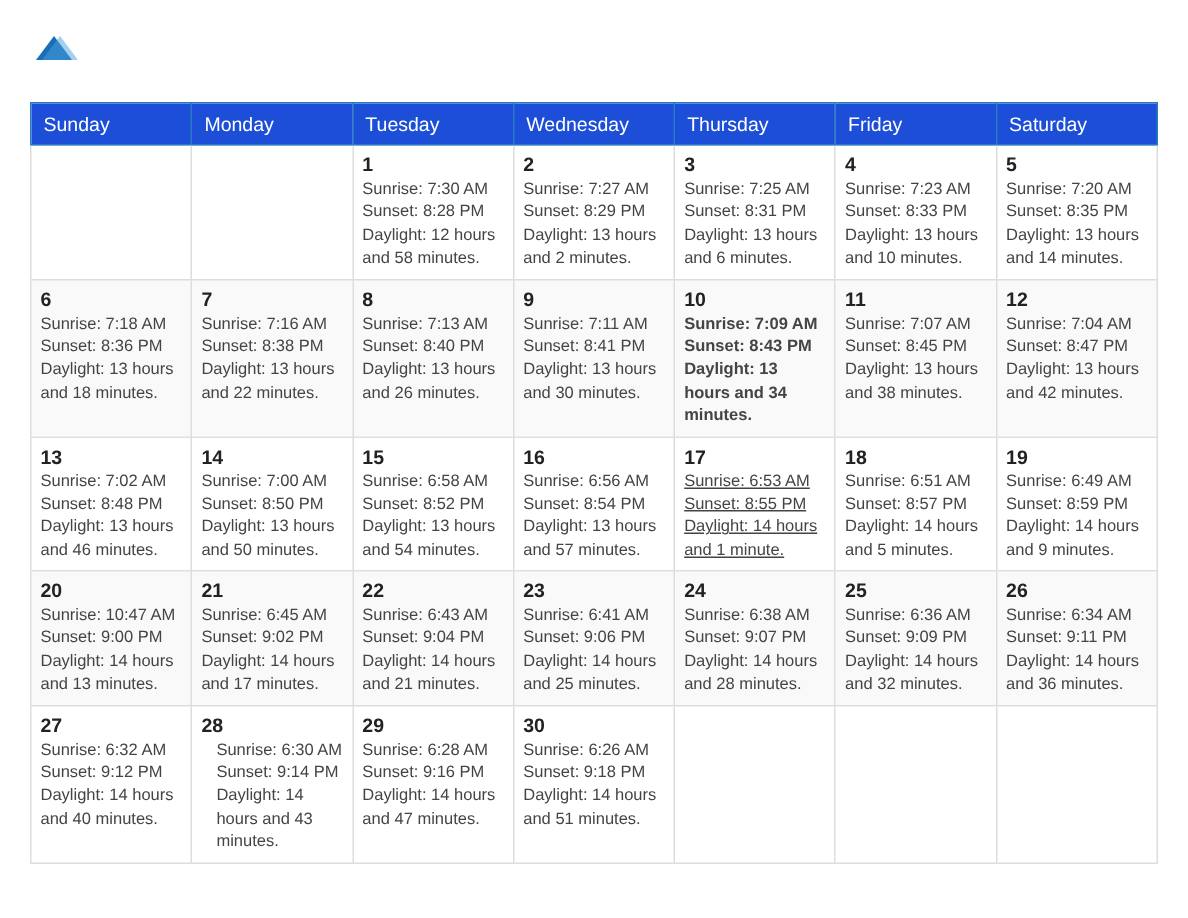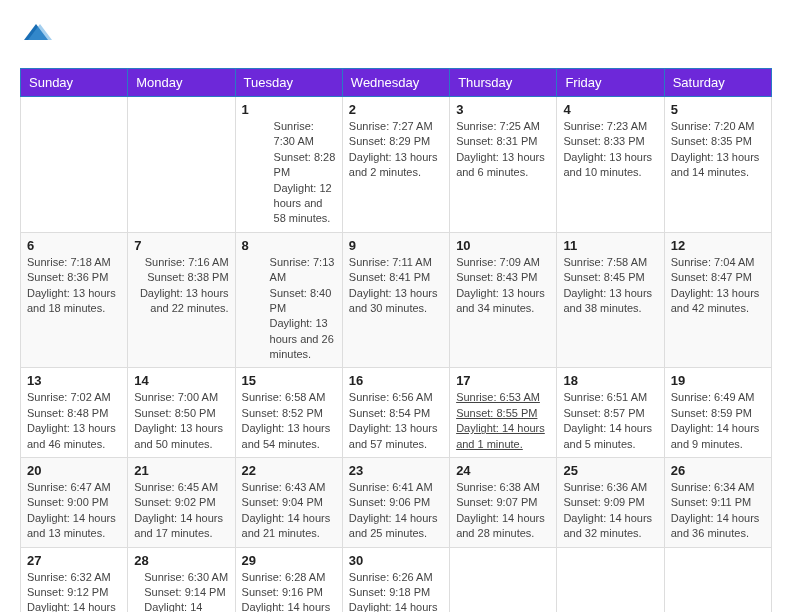--- a/index.html
+++ b/index.html
@@ -51,21 +51,21 @@
     .location {
       font-size: 16px;
       color: #555;
     }
     .calendar {
       width: 100%;
       border-collapse: collapse;
       font-size: 11px;
     }
     .calendar th {
-      background-color: #6d28d9;
+      background-color: #1d4ed8;
       color: #fff;
       text-align: left;
       padding: 6px 8px;
       font-size: 13px;
       font-weight: normal;
       border: 1px solid #2979c4;
     }
     .calendar td {
       vertical-align: top;
       padding: 5px 6px;
@@ -126,21 +126,21 @@
         <th>Friday</th>
         <th>Saturday</th>
       </tr>
   </thead>
   <tbody id="calendar-body">
   <tr class="week-row">
         <td class="empty-cell"></td>
         <td class="empty-cell"></td>
         <td>
           <span class="day-number">1</span>
-          <div class="day-info" style="white-space: pre-line; margin-left: 32px;">Sunrise: 7:30 AM
+          <div class="day-info" style="white-space: pre-line;">Sunrise: 7:30 AM
 Sunset: 8:28 PM
 Daylight: 12 hours and 58 minutes.</div>
         </td>
         <td>
           <span class="day-number">2</span>
           <div class="day-info" style="white-space: pre-line;">Sunrise: 7:27 AM
 Sunset: 8:29 PM
 Daylight: 13 hours and 2 minutes.</div>
         </td>
         <td>
@@ -164,45 +164,45 @@
       </tr>
       <tr class="week-row">
         <td>
           <span class="day-number">6</span>
           <div class="day-info" style="white-space: pre-line;">Sunrise: 7:18 AM
 Sunset: 8:36 PM
 Daylight: 13 hours and 18 minutes.</div>
         </td>
         <td>
           <span class="day-number">7</span>
-          <div class="day-info" style="white-space: pre-line; text-align: right;">Sunrise: 7:16 AM
+          <div class="day-info" style="white-space: pre-line;">Sunrise: 7:16 AM
 Sunset: 8:38 PM
 Daylight: 13 hours and 22 minutes.</div>
         </td>
         <td>
           <span class="day-number">8</span>
-          <div class="day-info" style="white-space: pre-line; margin-left: 28px;">Sunrise: 7:13 AM
+          <div class="day-info" style="white-space: pre-line;">Sunrise: 7:13 AM
 Sunset: 8:40 PM
 Daylight: 13 hours and 26 minutes.</div>
         </td>
         <td>
           <span class="day-number">9</span>
           <div class="day-info" style="white-space: pre-line;">Sunrise: 7:11 AM
 Sunset: 8:41 PM
 Daylight: 13 hours and 30 minutes.</div>
         </td>
         <td>
           <span class="day-number">10</span>
-          <div class="day-info" style="white-space: pre-line;">Sunrise: 7:09 AM
+          <div class="day-info" style="white-space: pre-line; font-weight: bold;">Sunrise: 7:09 AM
 Sunset: 8:43 PM
 Daylight: 13 hours and 34 minutes.</div>
         </td>
         <td>
           <span class="day-number">11</span>
-          <div class="day-info" style="white-space: pre-line;">Sunrise: 7:58 AM
+          <div class="day-info" style="white-space: pre-line;">Sunrise: 7:07 AM
 Sunset: 8:45 PM
 Daylight: 13 hours and 38 minutes.</div>
         </td>
         <td>
           <span class="day-number">12</span>
           <div class="day-info" style="white-space: pre-line;">Sunrise: 7:04 AM
 Sunset: 8:47 PM
 Daylight: 13 hours and 42 minutes.</div>
         </td>
       </tr>
@@ -246,21 +246,21 @@
         <td>
           <span class="day-number">19</span>
           <div class="day-info" style="white-space: pre-line;">Sunrise: 6:49 AM
 Sunset: 8:59 PM
 Daylight: 14 hours and 9 minutes.</div>
         </td>
       </tr>
       <tr class="week-row">
         <td>
           <span class="day-number">20</span>
-          <div class="day-info" style="white-space: pre-line;">Sunrise: 6:47 AM
+          <div class="day-info" style="white-space: pre-line;">Sunrise: 10:47 AM
 Sunset: 9:00 PM
 Daylight: 14 hours and 13 minutes.</div>
         </td>
         <td>
           <span class="day-number">21</span>
           <div class="day-info" style="white-space: pre-line;">Sunrise: 6:45 AM
 Sunset: 9:02 PM
 Daylight: 14 hours and 17 minutes.</div>
         </td>
         <td>

